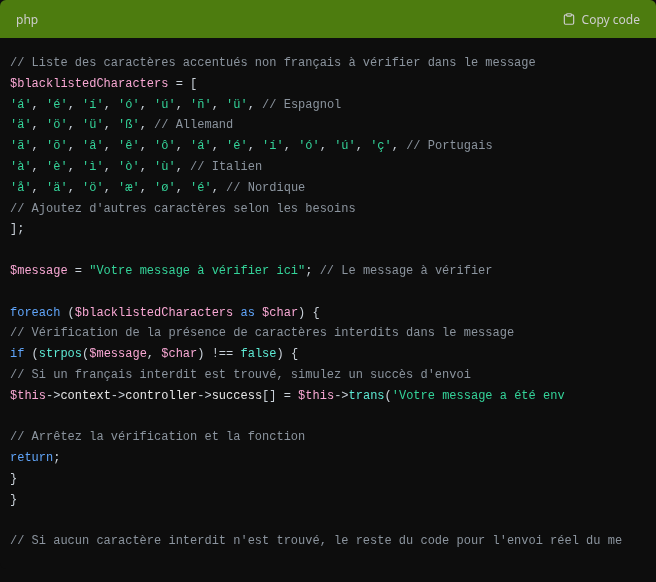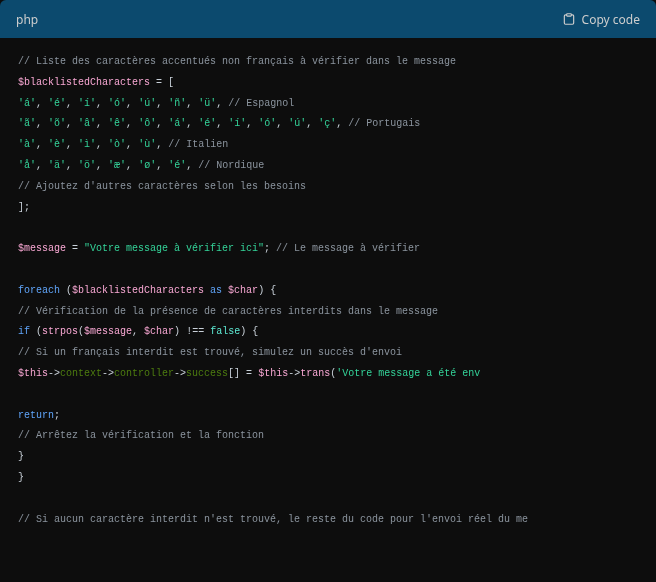--- a/index.html
+++ b/index.html
@@ -8,21 +8,21 @@
       height: 582px;
       background: #0d0d0d;
       font-family: 'Courier New', Consolas, monospace;
       overflow: hidden;
     }
     .container {
       border-radius: 6px;
       overflow: hidden;
     }
     .header {
-      background: #0c4a6e;
+      background: #4d7c0f;
       padding: 8px 16px;
       display: flex;
       justify-content: space-between;
       align-items: center;
       height: 38px;
     }
     .lang-label {
       color: #cdcdcd;
       font-size: 12px;
       font-family: -apple-system, system-ui, sans-serif;
@@ -38,69 +38,69 @@
       background: none;
       border: none;
     }
     .copy-icon {
       width: 14px;
       height: 14px;
     }
     .code-area {
       background: #0d0d0d;
       padding: 16px 10px;
-      font-size: 10px;
+      font-size: 12px;
       line-height: 1.6;
       white-space: nowrap;
       overflow: hidden;
-      margin-left: 8px;
     }
     .code-line { min-height: 20.8px; }
     .c-comment { color: #8b949e; }
     .c-var { color: #f9a8d4; }
     .c-punct { color: #c9d1d9; }
     .c-string { color: #34d399; }
     .c-keyword { color: #60a5fa; }
-    .c-func { color: #f9a8d4; }
+    .c-func { color: #5eead4; }
     .c-bool { color: #5eead4; }
-    .c-this { color: #4d7c0f; }
+    .c-this { color: #e5e5e5; }
   </style>
 </head>
 <body>
 
 <div class="container">
   <div class="header">
     <span class="lang-label">php</span>
     <button class="copy-btn">
       <svg class="copy-icon" viewBox="0 0 24 24" fill="none" stroke="#cdcdcd" stroke-width="2">
         <rect x="8" y="3" width="8" height="4" rx="1"></rect>
         <path d="M8 5H6a2 2 0 0 0-2 2v12a2 2 0 0 0 2 2h12a2 2 0 0 0 2-2V7a2 2 0 0 0-2-2h-2"></path>
       </svg>
       <span>Copy code</span>
     </button>
   </div>
 
   <div class="code-area">
     <div class="code-line"><span class="c-comment">// Liste des caractères accentués non français à vérifier dans le message</span></div>
     <div class="code-line"><span class="c-var">$blacklistedCharacters</span><span class="c-punct"> = [</span></div>
     <div class="code-line"><span class="c-punct">    </span><span class="c-string">'á'</span><span class="c-punct">, </span><span class="c-string">'é'</span><span class="c-punct">, </span><span class="c-string">'í'</span><span class="c-punct">, </span><span class="c-string">'ó'</span><span class="c-punct">, </span><span class="c-string">'ú'</span><span class="c-punct">, </span><span class="c-string">'ñ'</span><span class="c-punct">, </span><span class="c-string">'ü'</span><span class="c-punct">, </span><span class="c-comment">// Espagnol</span></div>
+    <div class="code-line"><span class="c-punct">    </span><span class="c-string">'ä'</span><span class="c-punct">, </span><span class="c-string">'ö'</span><span class="c-punct">, </span><span class="c-string">'ü'</span><span class="c-punct">, </span><span class="c-string">'ß'</span><span class="c-punct">, </span><span class="c-comment">// Allemand</span></div>
     <div class="code-line"><span class="c-punct">    </span><span class="c-string">'ã'</span><span class="c-punct">, </span><span class="c-string">'õ'</span><span class="c-punct">, </span><span class="c-string">'â'</span><span class="c-punct">, </span><span class="c-string">'ê'</span><span class="c-punct">, </span><span class="c-string">'ô'</span><span class="c-punct">, </span><span class="c-string">'á'</span><span class="c-punct">, </span><span class="c-string">'é'</span><span class="c-punct">, </span><span class="c-string">'í'</span><span class="c-punct">, </span><span class="c-string">'ó'</span><span class="c-punct">, </span><span class="c-string">'ú'</span><span class="c-punct">, </span><span class="c-string">'ç'</span><span class="c-punct">, </span><span class="c-comment">// Portugais</span></div>
     <div class="code-line"><span class="c-punct">    </span><span class="c-string">'à'</span><span class="c-punct">, </span><span class="c-string">'è'</span><span class="c-punct">, </span><span class="c-string">'ì'</span><span class="c-punct">, </span><span class="c-string">'ò'</span><span class="c-punct">, </span><span class="c-string">'ù'</span><span class="c-punct">, </span><span class="c-comment">// Italien</span></div>
     <div class="code-line"><span class="c-punct">    </span><span class="c-string">'å'</span><span class="c-punct">, </span><span class="c-string">'ä'</span><span class="c-punct">, </span><span class="c-string">'ö'</span><span class="c-punct">, </span><span class="c-string">'æ'</span><span class="c-punct">, </span><span class="c-string">'ø'</span><span class="c-punct">, </span><span class="c-string">'é'</span><span class="c-punct">, </span><span class="c-comment">// Nordique</span></div>
     <div class="code-line"><span class="c-punct">    </span><span class="c-comment">// Ajoutez d'autres caractères selon les besoins</span></div>
     <div class="code-line"><span class="c-punct">];</span></div>
     <div class="code-line">&nbsp;</div>
     <div class="code-line"><span class="c-var">$message</span><span class="c-punct"> = </span><span class="c-string">"Votre message à vérifier ici"</span><span class="c-punct">;</span><span class="c-punct"> </span><span class="c-comment">// Le message à vérifier</span></div>
     <div class="code-line">&nbsp;</div>
     <div class="code-line"><span class="c-keyword">foreach</span><span class="c-punct"> (</span><span class="c-var">$blacklistedCharacters</span><span class="c-punct"> </span><span class="c-keyword">as</span><span class="c-punct"> </span><span class="c-var">$char</span><span class="c-punct">)</span><span class="c-punct"> {</span></div>
     <div class="code-line"><span class="c-comment">// Vérification de la présence de caractères interdits dans le message</span></div>
     <div class="code-line"><span class="c-punct">    </span><span class="c-keyword">if</span><span class="c-punct"> (</span><span class="c-func">strpos</span><span class="c-punct">(</span><span class="c-var">$message</span><span class="c-punct">, </span><span class="c-var">$char</span><span class="c-punct">)</span><span class="c-punct"> !== </span><span class="c-bool">false</span><span class="c-punct">)</span><span class="c-punct"> {</span></div>
     <div class="code-line"><span class="c-punct">        </span><span class="c-comment">// Si un français interdit est trouvé, simulez un succès d'envoi</span></div>
     <div class="code-line"><span class="c-punct">        </span><span class="c-var">$this</span><span class="c-punct">-&gt;</span><span class="c-this">context</span><span class="c-punct">-&gt;</span><span class="c-this">controller</span><span class="c-punct">-&gt;</span><span class="c-this">success</span><span class="c-punct">[] = </span><span class="c-var">$this</span><span class="c-punct">-&gt;</span><span class="c-func">trans</span><span class="c-punct">(</span><span class="c-string">'Votre message a été env</span></div>
     <div class="code-line">&nbsp;</div>
+    <div class="code-line"><span class="c-punct">        </span><span class="c-comment">// Arrêtez la vérification et la fonction</span></div>
     <div class="code-line"><span class="c-punct">        </span><span class="c-keyword">return</span><span class="c-punct">;</span></div>
-    <div class="code-line"><span class="c-punct">        </span><span class="c-comment">// Arrêtez la vérification et la fonction</span></div>
     <div class="code-line"><span class="c-punct">    </span><span class="c-punct">}</span></div>
     <div class="code-line"><span class="c-punct">}</span></div>
     <div class="code-line">&nbsp;</div>
     <div class="code-line"><span class="c-comment">// Si aucun caractère interdit n'est trouvé, le reste du code pour l'envoi réel du me</span></div>
   </div>
 </div>
 
 </body></html>

